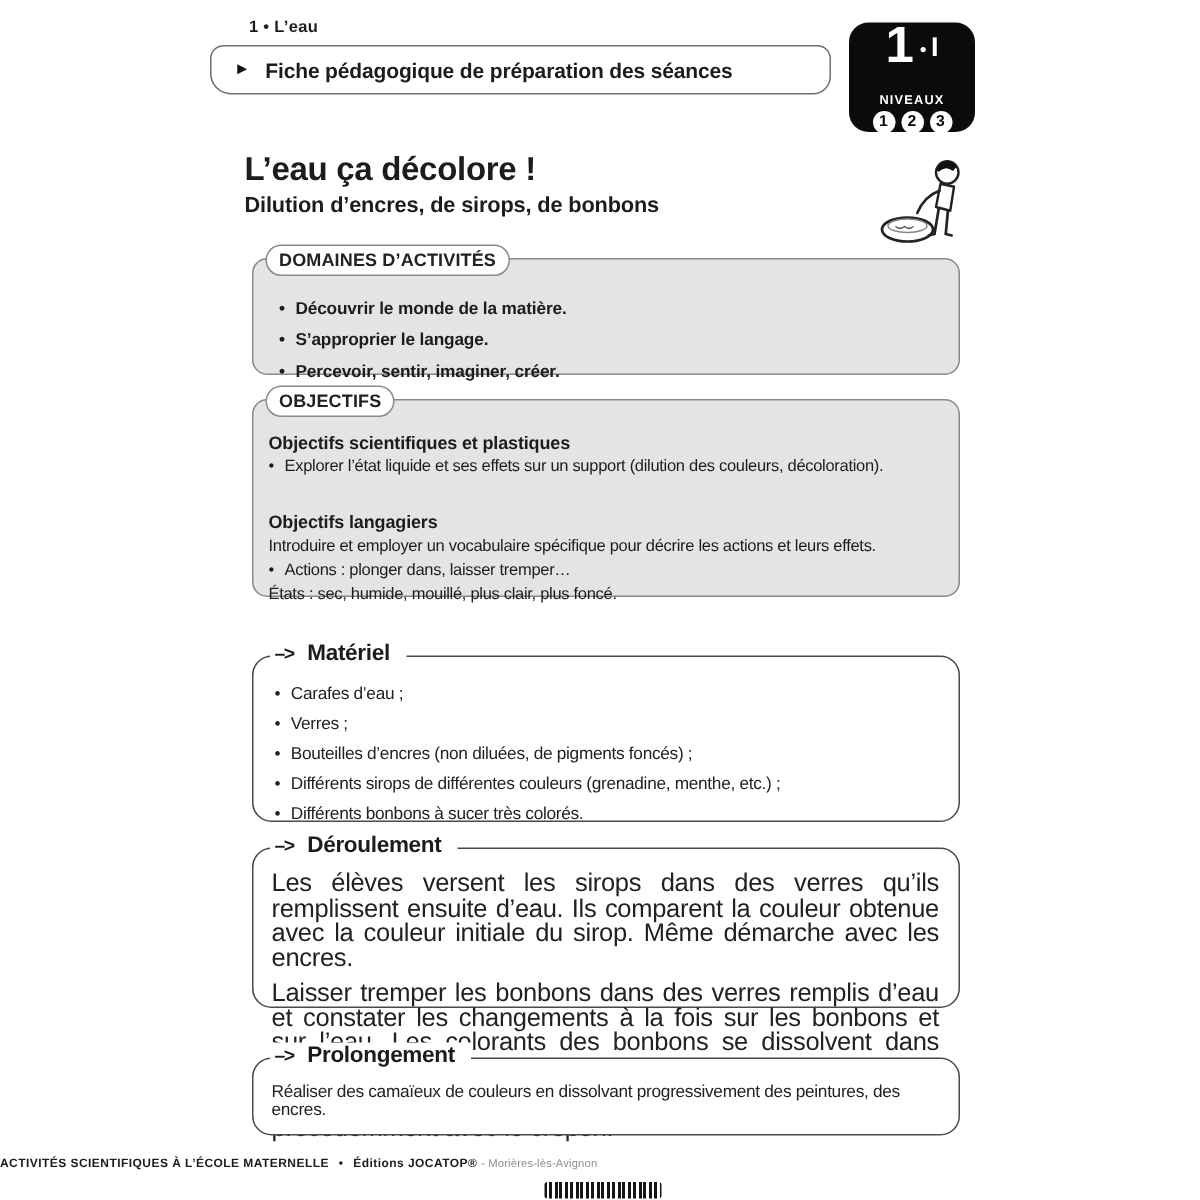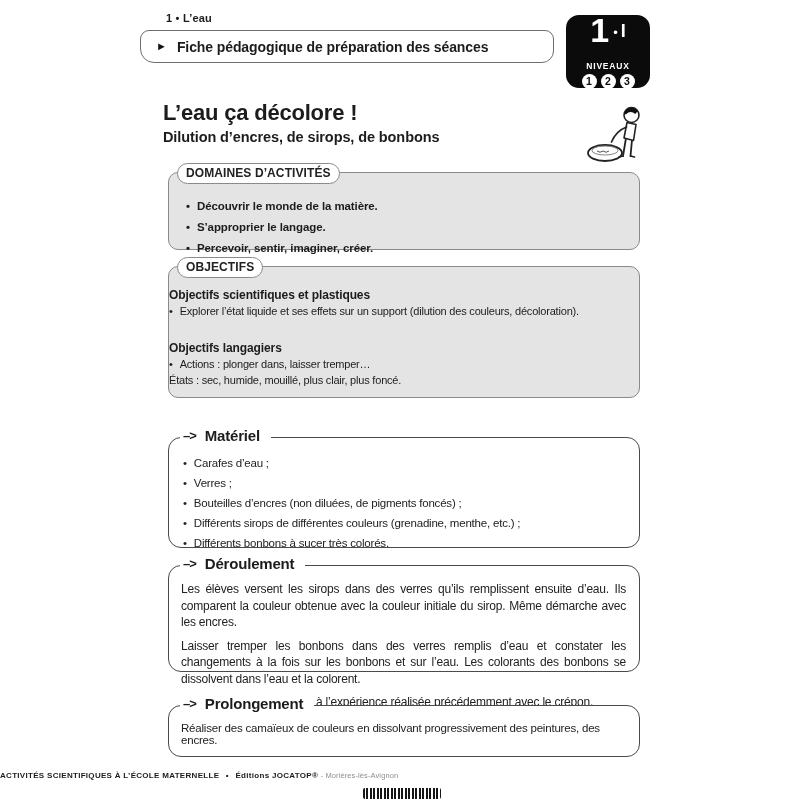--- a/index.html
+++ b/index.html
@@ -46,38 +46,38 @@
     position:absolute; top:-10px; left:8px; height:21px; background:#fff;
     border:1px solid #8a8a8a; border-radius:11px; padding:0 8px;
     font-size:12px; font-weight:600; letter-spacing:.1px; line-height:19px; color:#222;
     white-space:nowrap;
   }
   .bullet-list { list-style:none; }
   .bullet-list li { display:flex; }
   .bullet-mark { margin-right:7px; }
   .domaines-list { padding:23px 14px 0 17px; }
   .domaines-list li { font-size:11.5px; font-weight:700; line-height:21px; letter-spacing:-.1px; }
-  .obj-content { padding:20px 10px 0 0; font-size:11px; line-height:16px; letter-spacing:-.2px; }
+  .obj-content { padding:20px 10px 0 10px; font-size:11px; line-height:16px; letter-spacing:-.2px; }
   .obj-heading { font-size:12px; font-weight:700; letter-spacing:-.1px; }
   .obj-gap { margin-top:21px; }
   
   .outline-box {
     position:absolute; left:168px; width:472px; background:#fff;
     border:1.4px solid #4a4a4a; border-radius:13px;
   }
   .box-title {
     position:absolute; top:-11px; left:11px; background:#fff;
     padding:0 11px 0 3px; display:flex; align-items:center; white-space:nowrap;
   }
   .box-title .arrow { font-size:13px; font-weight:700; margin-right:9px; letter-spacing:-1px; }
   .box-title .box-title-text { font-size:15px; font-weight:800; letter-spacing:-.2px; }
   .materiel-list { padding:15px 12px 0 14px; }
   .materiel-list li { font-size:11.5px; line-height:20px; letter-spacing:-.2px; color:#222; }
   .paras { padding:15px 13px 0 12px; }
-  .paras p { font-size:12px; line-height:16.5px; letter-spacing:-.2px; color:#222; text-align:justify; margin-bottom:7px; }
+  .paras p { font-size:17px; line-height:16.5px; letter-spacing:-.2px; color:#222; text-align:justify; margin-bottom:7px; }
   .paras p:last-child { text-align:left; }
   .prolong-text { padding:16px 13px 0 12px; font-size:11.5px; letter-spacing:-.2px; color:#222; }
   
   .footer {
     position:absolute; left:0; top:771px; width:800px; text-align:left;
     font-size:8px; letter-spacing:.3px; color:#1c1c1c;
   }
   .footer .f-bold { font-weight:700; }
   .footer .f-sep { font-weight:700; margin:0 4px; }
   .footer .f-place { color:#8f8f8f; font-weight:400; font-size:7.5px; letter-spacing:.1px; }
@@ -147,20 +147,21 @@
 
   <section class="gray-box" style="top:266px; height:132px;">
     <div class="pill">OBJECTIFS</div>
     <div class="obj-content">
       <div class="obj-heading">Objectifs scientifiques et plastiques</div>
       <div style="display:flex;">
           <span class="bullet-mark">•</span>
           <span>Explorer l’état liquide et ses effets sur un support (dilution des couleurs, décoloration).</span>
         </div>
       <div class="obj-heading obj-gap">Objectifs langagiers</div>
+      <div>Introduire et employer un vocabulaire spécifique pour décrire les actions et leurs effets.</div>
       <div style="display:flex;">
           <span class="bullet-mark">•</span>
           <span>Actions : plonger dans, laisser tremper…</span>
         </div>
       <div>États : sec, humide, mouillé, plus clair, plus foncé.</div>
     </div>
   </section>
 
   <section class="outline-box" style="top:437px; height:111px;">
     <div class="box-title">

